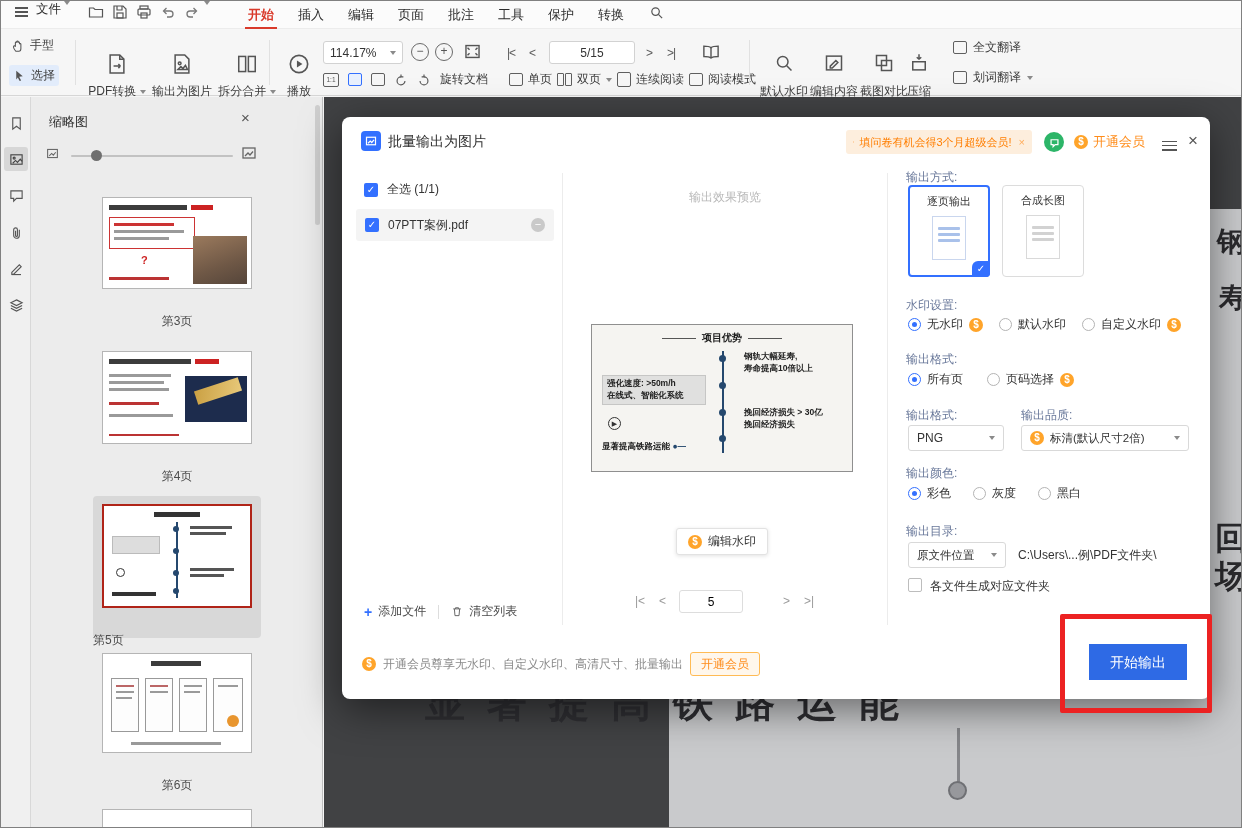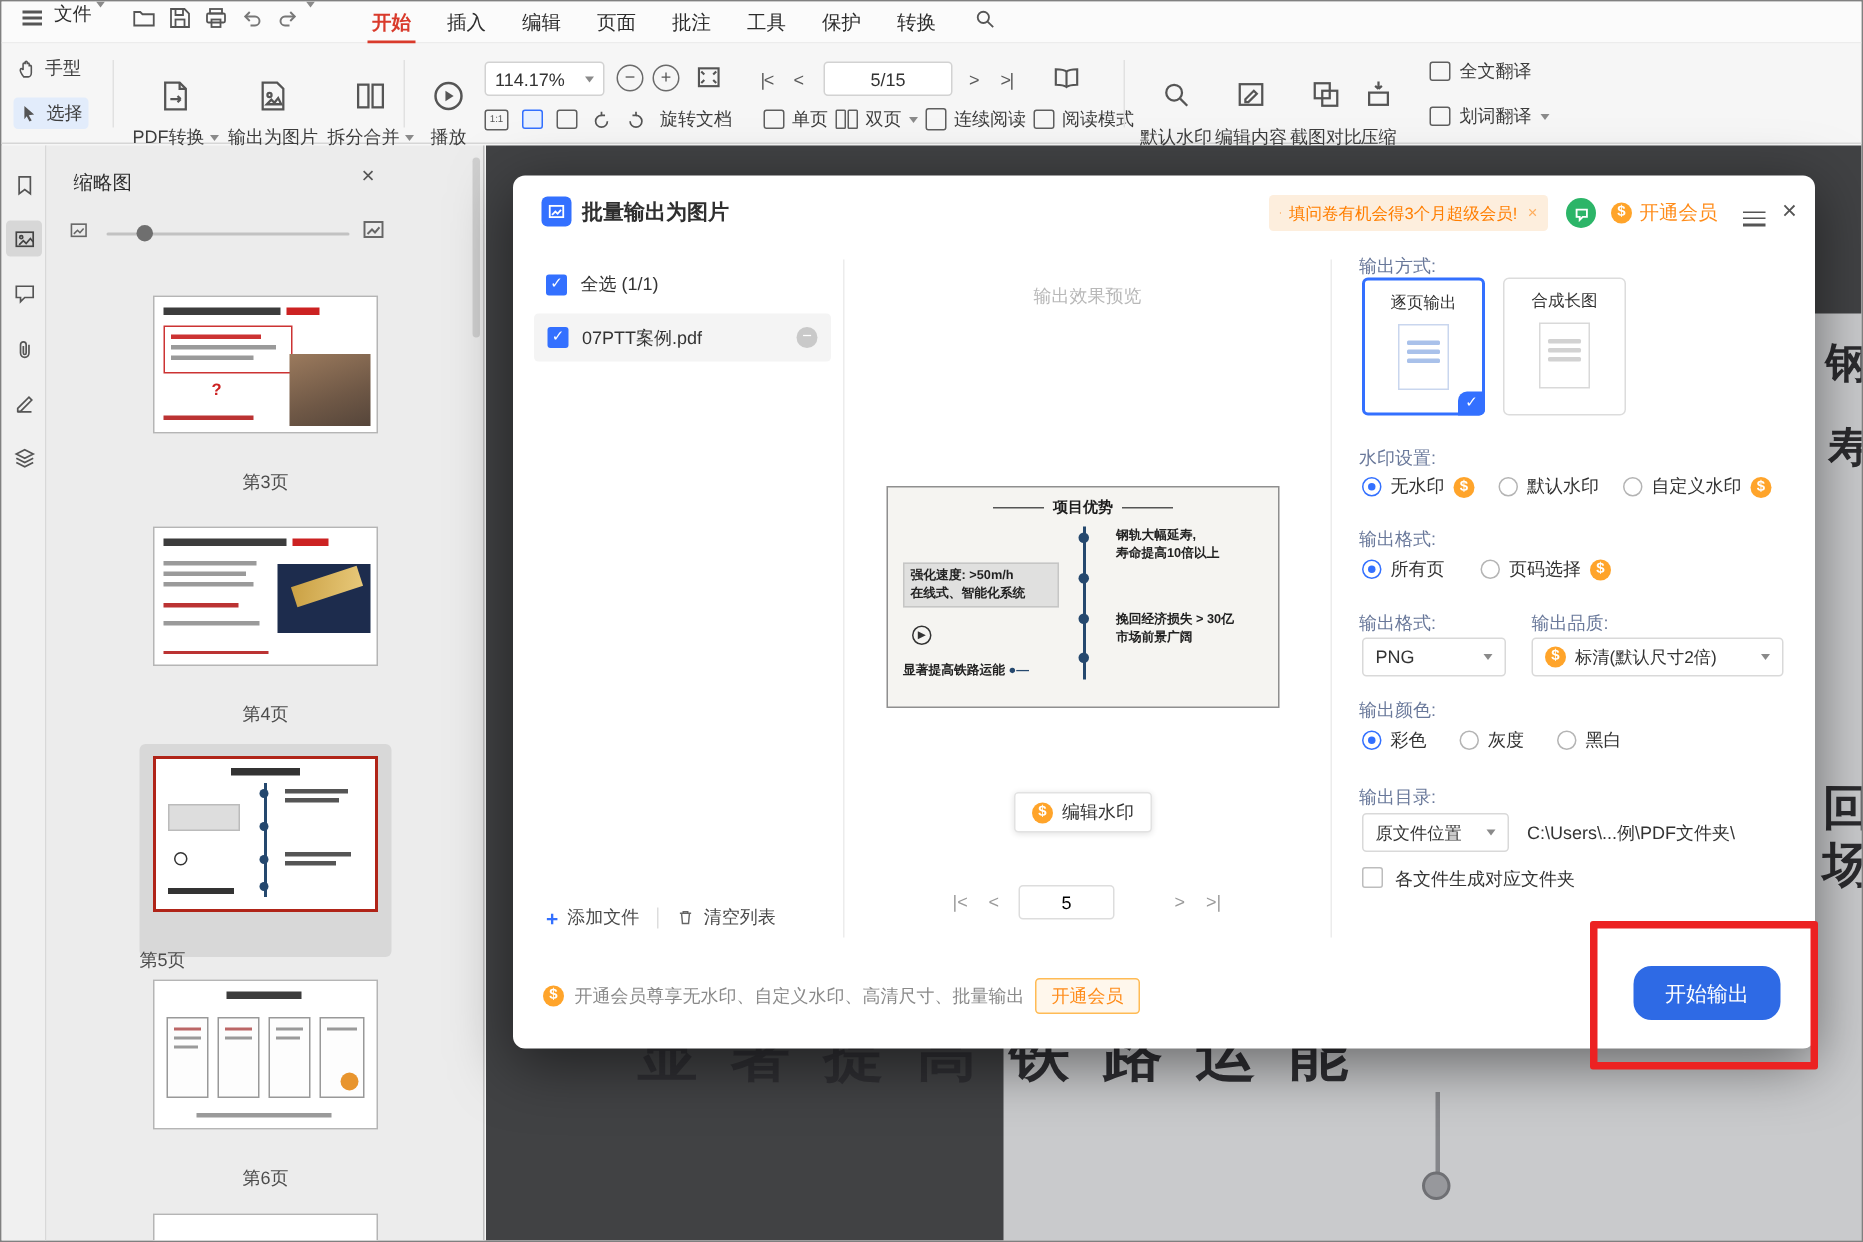--- a/index.html
+++ b/index.html
@@ -47,21 +47,21 @@
 .tlabel{margin-top:24px;font-size:12px;color:#4c4c4c}
 .tsel{position:absolute;left:62px;width:168px;background:#d8d8d8;border-radius:4px}
 .bar{position:absolute;background:#9a9a9a}
 
 .main{position:absolute;left:323px;top:96px;right:0;bottom:0;background:#414244}
 .page{position:absolute;left:345px;top:112px;width:897px;height:698px;background:#c9cacc;z-index:1}
 .bigtext{position:absolute;left:424px;top:674px;z-index:2;font-size:40px;font-weight:700;color:#2f2f33;letter-spacing:22px;white-space:nowrap}
 .edgech{position:absolute;z-index:2;font-weight:700;color:#2b2b2e}
 
 .dlg{position:absolute;left:341px;top:116px;width:868px;height:582px;background:#fff;border-radius:8px;box-shadow:0 10px 40px rgba(0,0,0,.5);z-index:5}
-.dlg-title{position:absolute;left:46px;top:16px;font-size:14px;font-weight:700;color:#2f2f2f}
+.dlg-title{position:absolute;left:46px;top:16px;font-size:14px;font-weight:400;color:#2f2f2f}
 .appico{position:absolute;left:19px;top:14px;width:20px;height:20px;background:#3370ff;border-radius:4px;display:flex;align-items:center;justify-content:center}
 .banner{position:absolute;left:504px;top:13px;width:186px;height:24px;background:#fdeedd;border-radius:3px;display:flex;align-items:center;gap:5px;padding:0 7px;font-size:11px;color:#ff7e00;white-space:nowrap}
 .grnico{position:absolute;left:702px;top:15px;width:20px;height:20px;border-radius:50%;background:#2cb568;display:flex;align-items:center;justify-content:center}
 .memlink{position:absolute;left:732px;top:16px;display:flex;align-items:center;gap:5px;font-size:13px;color:#ff8c1a}
 .hamb{position:absolute;left:820px;top:21px;width:15px}
 .hamb i{display:block;height:1.6px;background:#555;margin:2.6px 0}
 .dclose{position:absolute;left:846px;top:14px;font-size:17px;color:#555}
 .cb{display:inline-block;width:14px;height:14px;border-radius:2px;background:#3370ff;color:#fff;font-size:10px;line-height:14px;text-align:center;flex:0 0 auto}
 .cb.empty{background:#fff;border:1px solid #bdbdbd}
 .filerow{position:absolute;left:14px;top:92px;width:198px;height:32px;background:#f4f4f4;border-radius:3px;display:flex;align-items:center;padding:0 9px;gap:9px}
@@ -91,21 +91,21 @@
 .radio{display:inline-block;width:13px;height:13px;border-radius:50%;border:1px solid #b4b4b4;background:#fff;position:relative;flex:0 0 auto}
 .radio.sel{border-color:#3370ff}
 .radio.sel::after{content:"";position:absolute;left:3px;top:3px;width:5px;height:5px;border-radius:50%;background:#3370ff}
 .ritem{display:flex;align-items:center;gap:6px;font-size:12px;color:#333}
 .rrow{position:absolute;display:flex;align-items:flex-start}
 .dd{position:absolute;height:26px;border:1px solid #d9d9d9;border-radius:3px;background:#fff;display:flex;align-items:center;padding:0 8px;gap:6px;font-size:12px;color:#333}
 .dd .car{margin-left:auto}
 .pathtext{position:absolute;left:676px;top:430px;font-size:12px;color:#333}
 .promo{position:absolute;left:20px;top:535px;display:flex;align-items:center;gap:7px;font-size:12px;color:#8a8a8a}
 .probtn{height:24px;border:1px solid #ffbb55;background:#fff7ec;color:#ff8c1a;border-radius:3px;padding:0 10px;line-height:22px;font-size:12px}
-.startbtn{position:absolute;left:747px;top:527px;width:98px;height:36px;background:#2e6ae5;border-radius:12px;color:#fff;font-size:14px;text-align:center;line-height:36px}
+.startbtn{position:absolute;left:747px;top:527px;width:98px;height:36px;background:#2e6ae5;border-radius:0;color:#fff;font-size:14px;text-align:center;line-height:36px}
 .redbox{position:absolute;left:1059px;top:613px;width:152px;height:99px;border:5px solid #ec2222;border-radius:2px;z-index:20}
 .tt{font-size:12px;color:#3d3d3d}
 </style>
 </head>
 <body>
 
 <div class="w">
 
   <div class="mbar">
     <span class="mi">
@@ -539,21 +539,21 @@
       <div class="s-box">
         <div>强化速度: &gt;50m/h</div>
         <div>在线式、智能化系统</div>
       </div>
       <div class="s-t" style="left:152px;top:26px">
         <div>钢轨大幅延寿,</div>
         <div>寿命提高10倍以上</div>
       </div>
       <div class="s-t" style="left:152px;top:82px">
         <div>挽回经济损失 &gt; 30亿</div>
-        <div>市场前景广阔</div>
+        <div>挽回经济损失</div>
       </div>
       <div class="s-play">▶</div>
       <div class="s-t" style="left:10px;top:116px">
         <span>显著提高铁路运能</span> <span style="color:#25486e">●—</span>
       </div>
     </div>
     <div class="wmbtn">
       <span class="coin">$</span>
       <span>编辑水印</span>
     </div>

